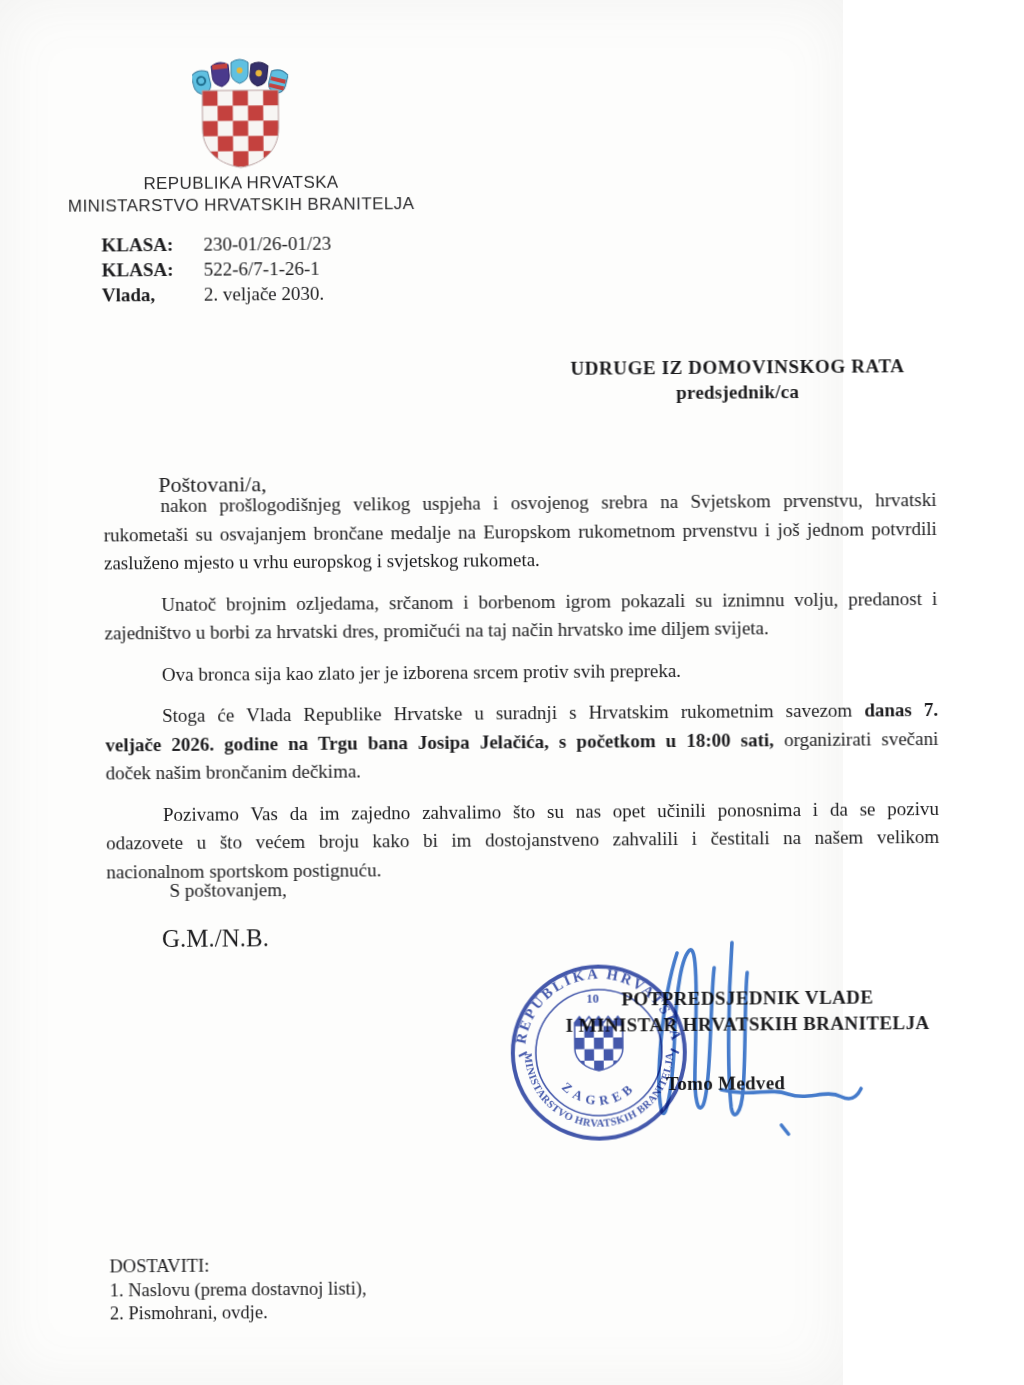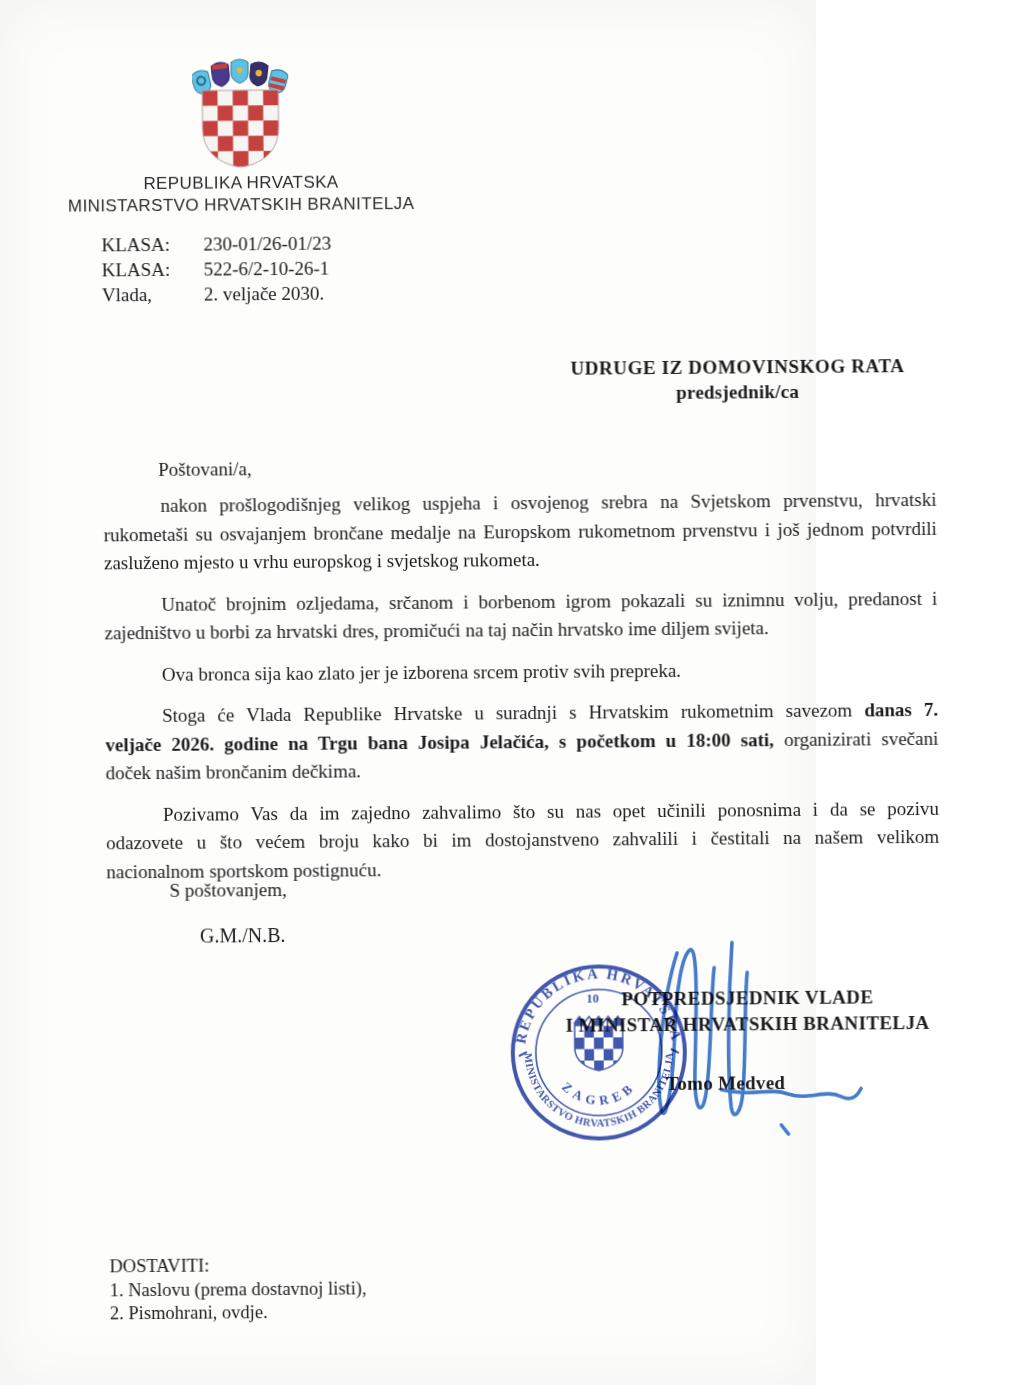--- a/index.html
+++ b/index.html
@@ -8,52 +8,53 @@
     --signature-blue:#3b74c8; --ink:#1d1d1f; --paper:#fdfdfc;
   }
   html,body{margin:0;padding:0;}
   body{width:1024px;height:1385px;background:#ffffff;overflow:hidden;}
   .page{
     position:relative;width:816px;height:1385px;
     background:var(--paper);
     box-shadow:inset 0 0 60px rgba(120,120,120,.08);
     font-family:"Liberation Serif", serif;
     color:var(--ink);
+    padding-left:27px;
   }
   .letter{position:absolute;inset:0;transform:rotate(-0.45deg);transform-origin:50% 50%;}
 
   
   .emblem{position:absolute;left:197px;top:50px;width:96px;height:120px;}
   .hdr{
     position:absolute;left:40px;top:171px;width:410px;text-align:center;
     font-family:"Liberation Sans", sans-serif;font-size:17px;line-height:22px;
     color:#2c2c2e;letter-spacing:.4px;
   }
   
   .meta{position:absolute;left:105px;top:230px;font-size:19px;line-height:25px;}
   .meta .row{display:flex;}
-  .meta .lab{font-weight:normal;width:102px;}
+  .meta .lab{font-weight:bold;width:102px;}
   .meta .val{font-weight:normal;}
 
   
   .recipient{position:absolute;left:540px;top:357px;width:400px;text-align:center;
     font-weight:bold;font-size:19px;line-height:25px;letter-spacing:.6px;}
   .recipient .role{letter-spacing:.2px;}
 
   
-  .salutation{position:absolute;left:160px;top:457px;font-size:19px;}
+  .salutation{position:absolute;left:160px;top:470px;font-size:22px;}
   .bodytext{position:absolute;left:105px;top:490px;width:833px;font-size:19px;line-height:28.5px;}
   .bodytext p{margin:0 0 13px 0;}
   .jl{text-align:justify;text-align-last:justify;white-space:nowrap;}
   .ll{text-align:left;text-align-last:left;white-space:nowrap;}
   .ind{text-indent:57px;}
   .bodytext b{font-weight:bold;}
 
   .closing{position:absolute;left:168px;top:878px;font-size:19px;}
-  .initials{position:absolute;left:160px;top:923px;font-size:20px;margin-left:38px;}
+  .initials{position:absolute;left:160px;top:923px;font-size:25px;}
 
   
   .sigtitles{position:absolute;left:530px;top:988px;width:430px;text-align:center;
     font-weight:bold;font-size:19px;line-height:26px;letter-spacing:.4px;}
   .signame{position:absolute;left:663px;top:1075px;font-weight:bold;font-size:19px;letter-spacing:.3px;}
   .stamp{position:absolute;left:502px;top:960px;width:188px;height:188px;
     mix-blend-mode:multiply;opacity:.88;}
   .handsig{position:absolute;left:600px;top:940px;width:300px;height:215px;
     mix-blend-mode:multiply;opacity:.95;}
 
@@ -120,21 +121,21 @@
       <div>MINISTARSTVO HRVATSKIH BRANITELJA</div>
     </div>
 
     <div class="meta">
       <div class="row">
         <span class="lab">KLASA:</span>
         <span class="val">230-01/26-01/23</span>
       </div>
       <div class="row">
         <span class="lab">KLASA:</span>
-        <span class="val">522-6/2-10-26-1</span>
+        <span class="val">522-6/7-1-26-1</span>
       </div>
       <div class="row">
         <span class="lab">Vlada,</span>
         <span class="val">2. veljače 2030.</span>
       </div>
     </div>
 
     <div class="recipient">
       <div>UDRUGE IZ DOMOVINSKOG RATA</div>
       <div class="role">predsjednik/ca</div>

